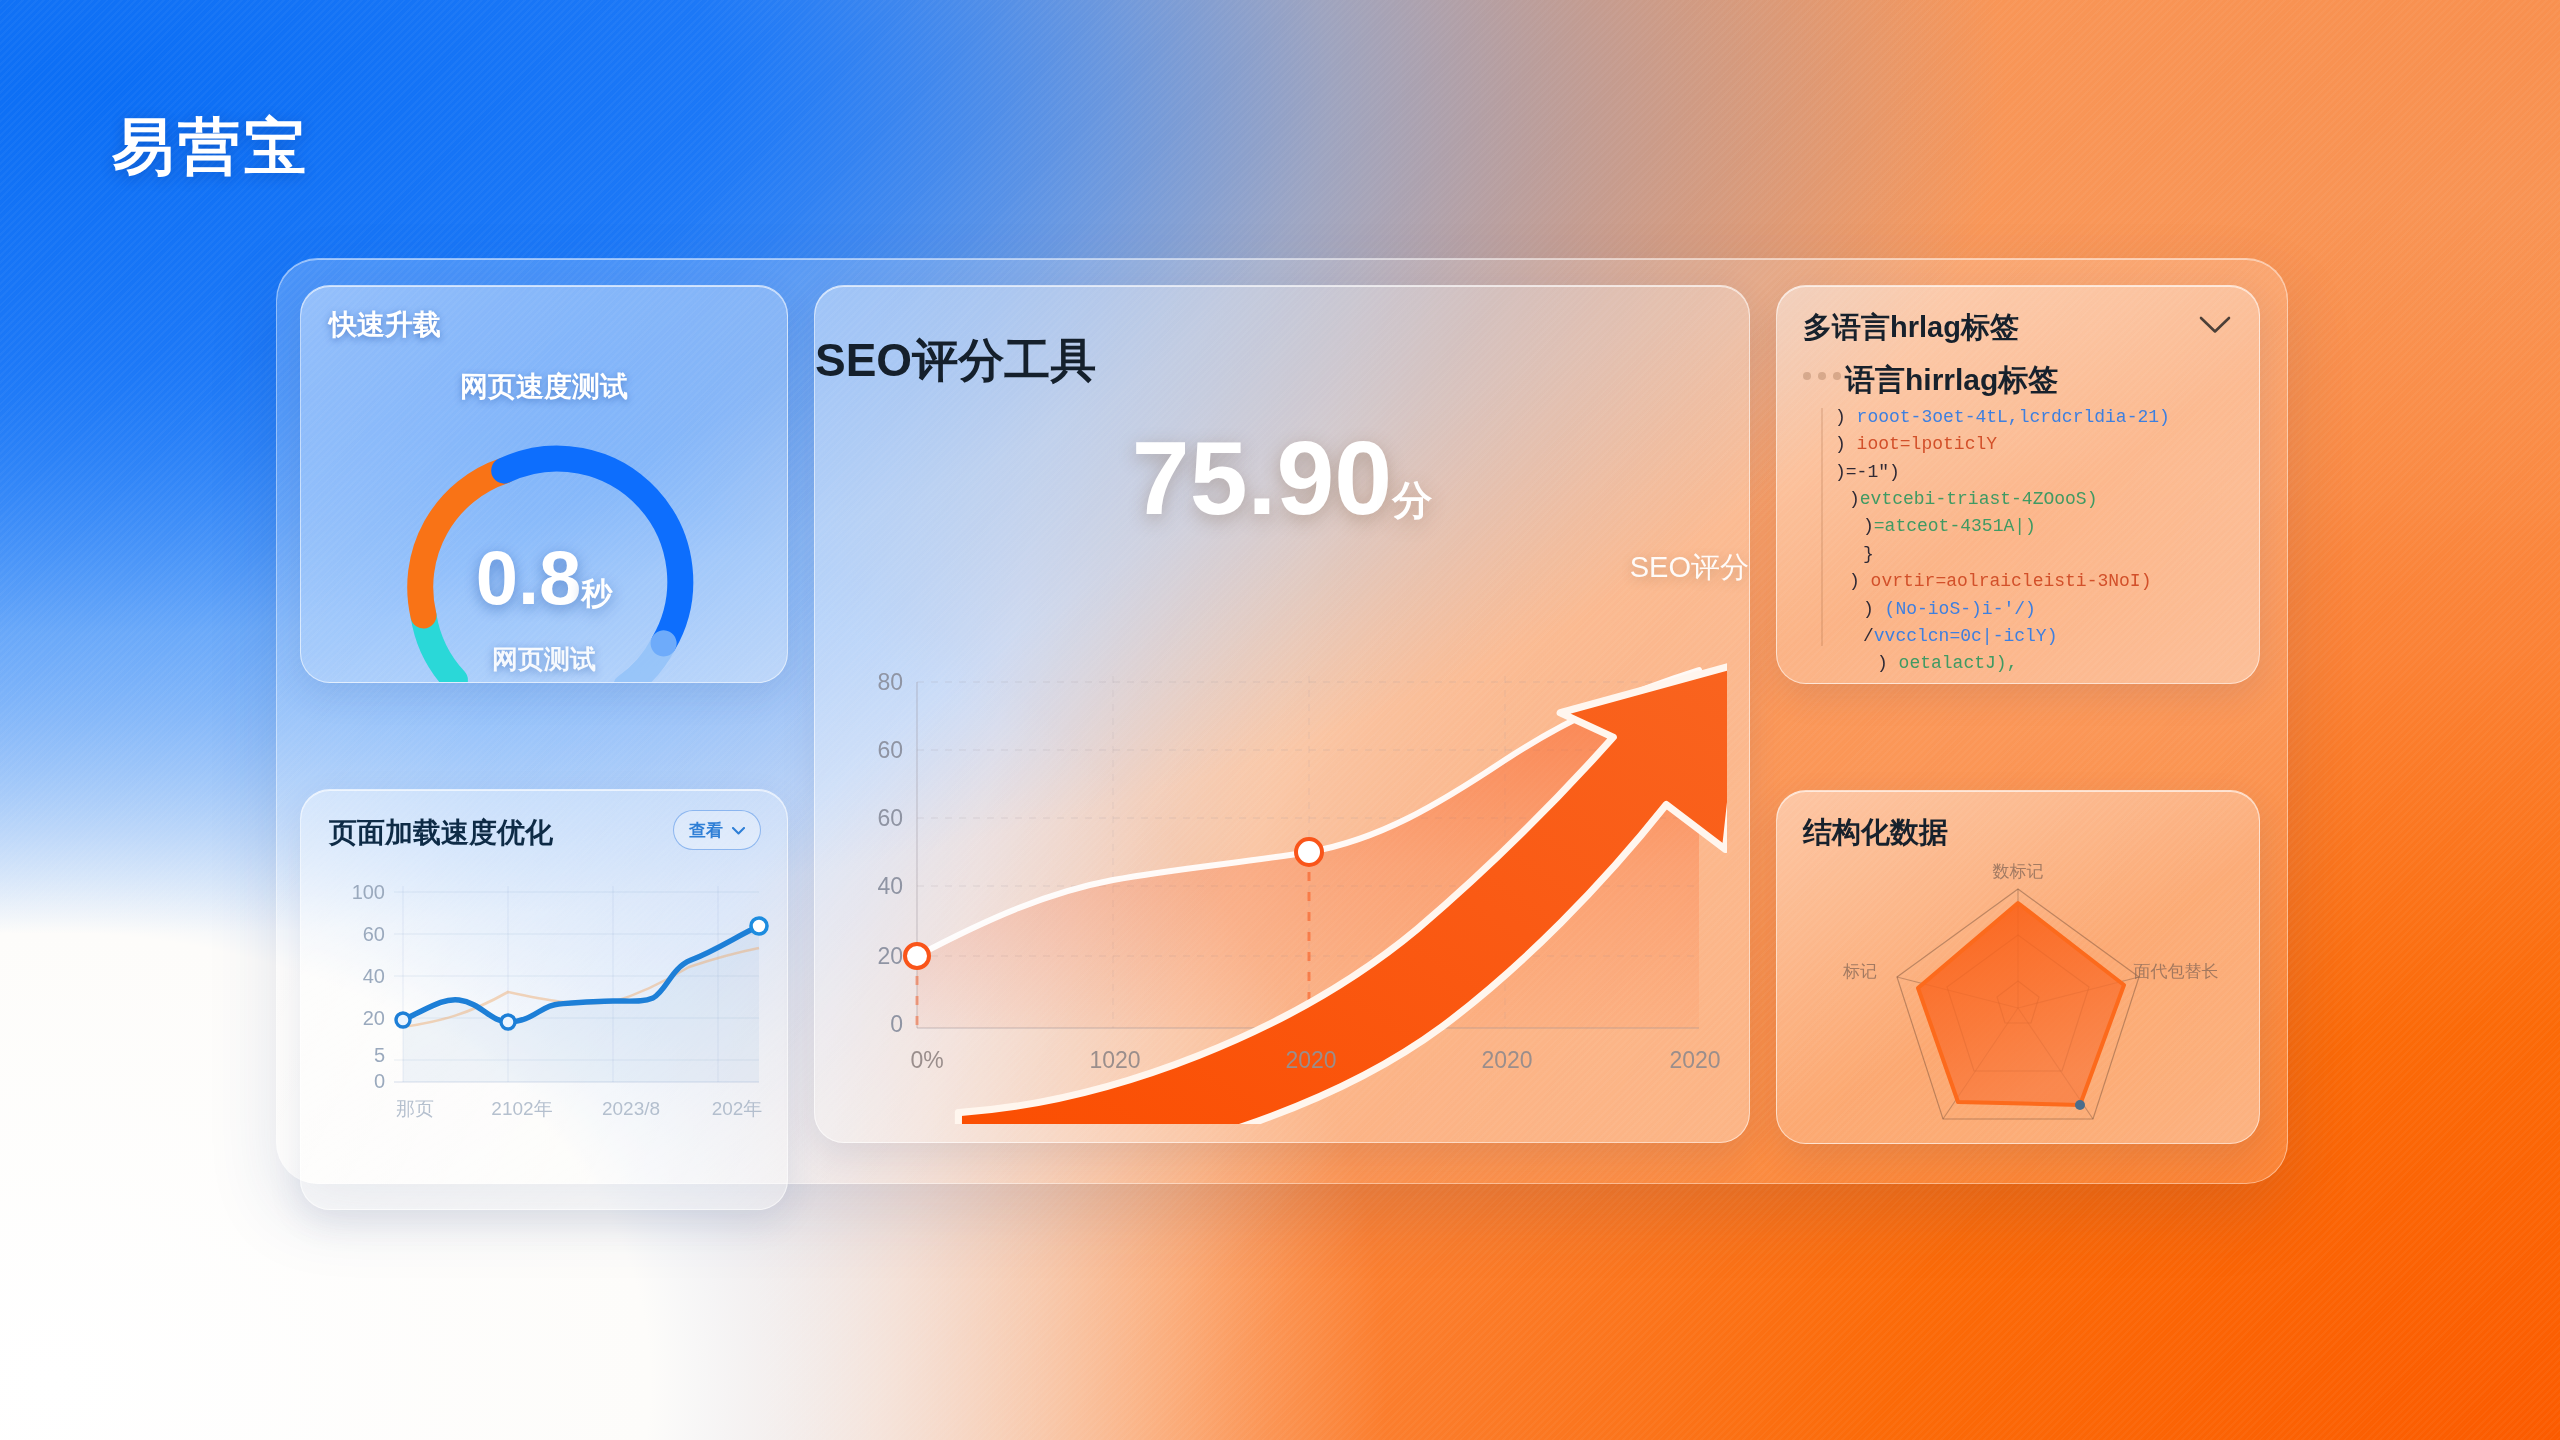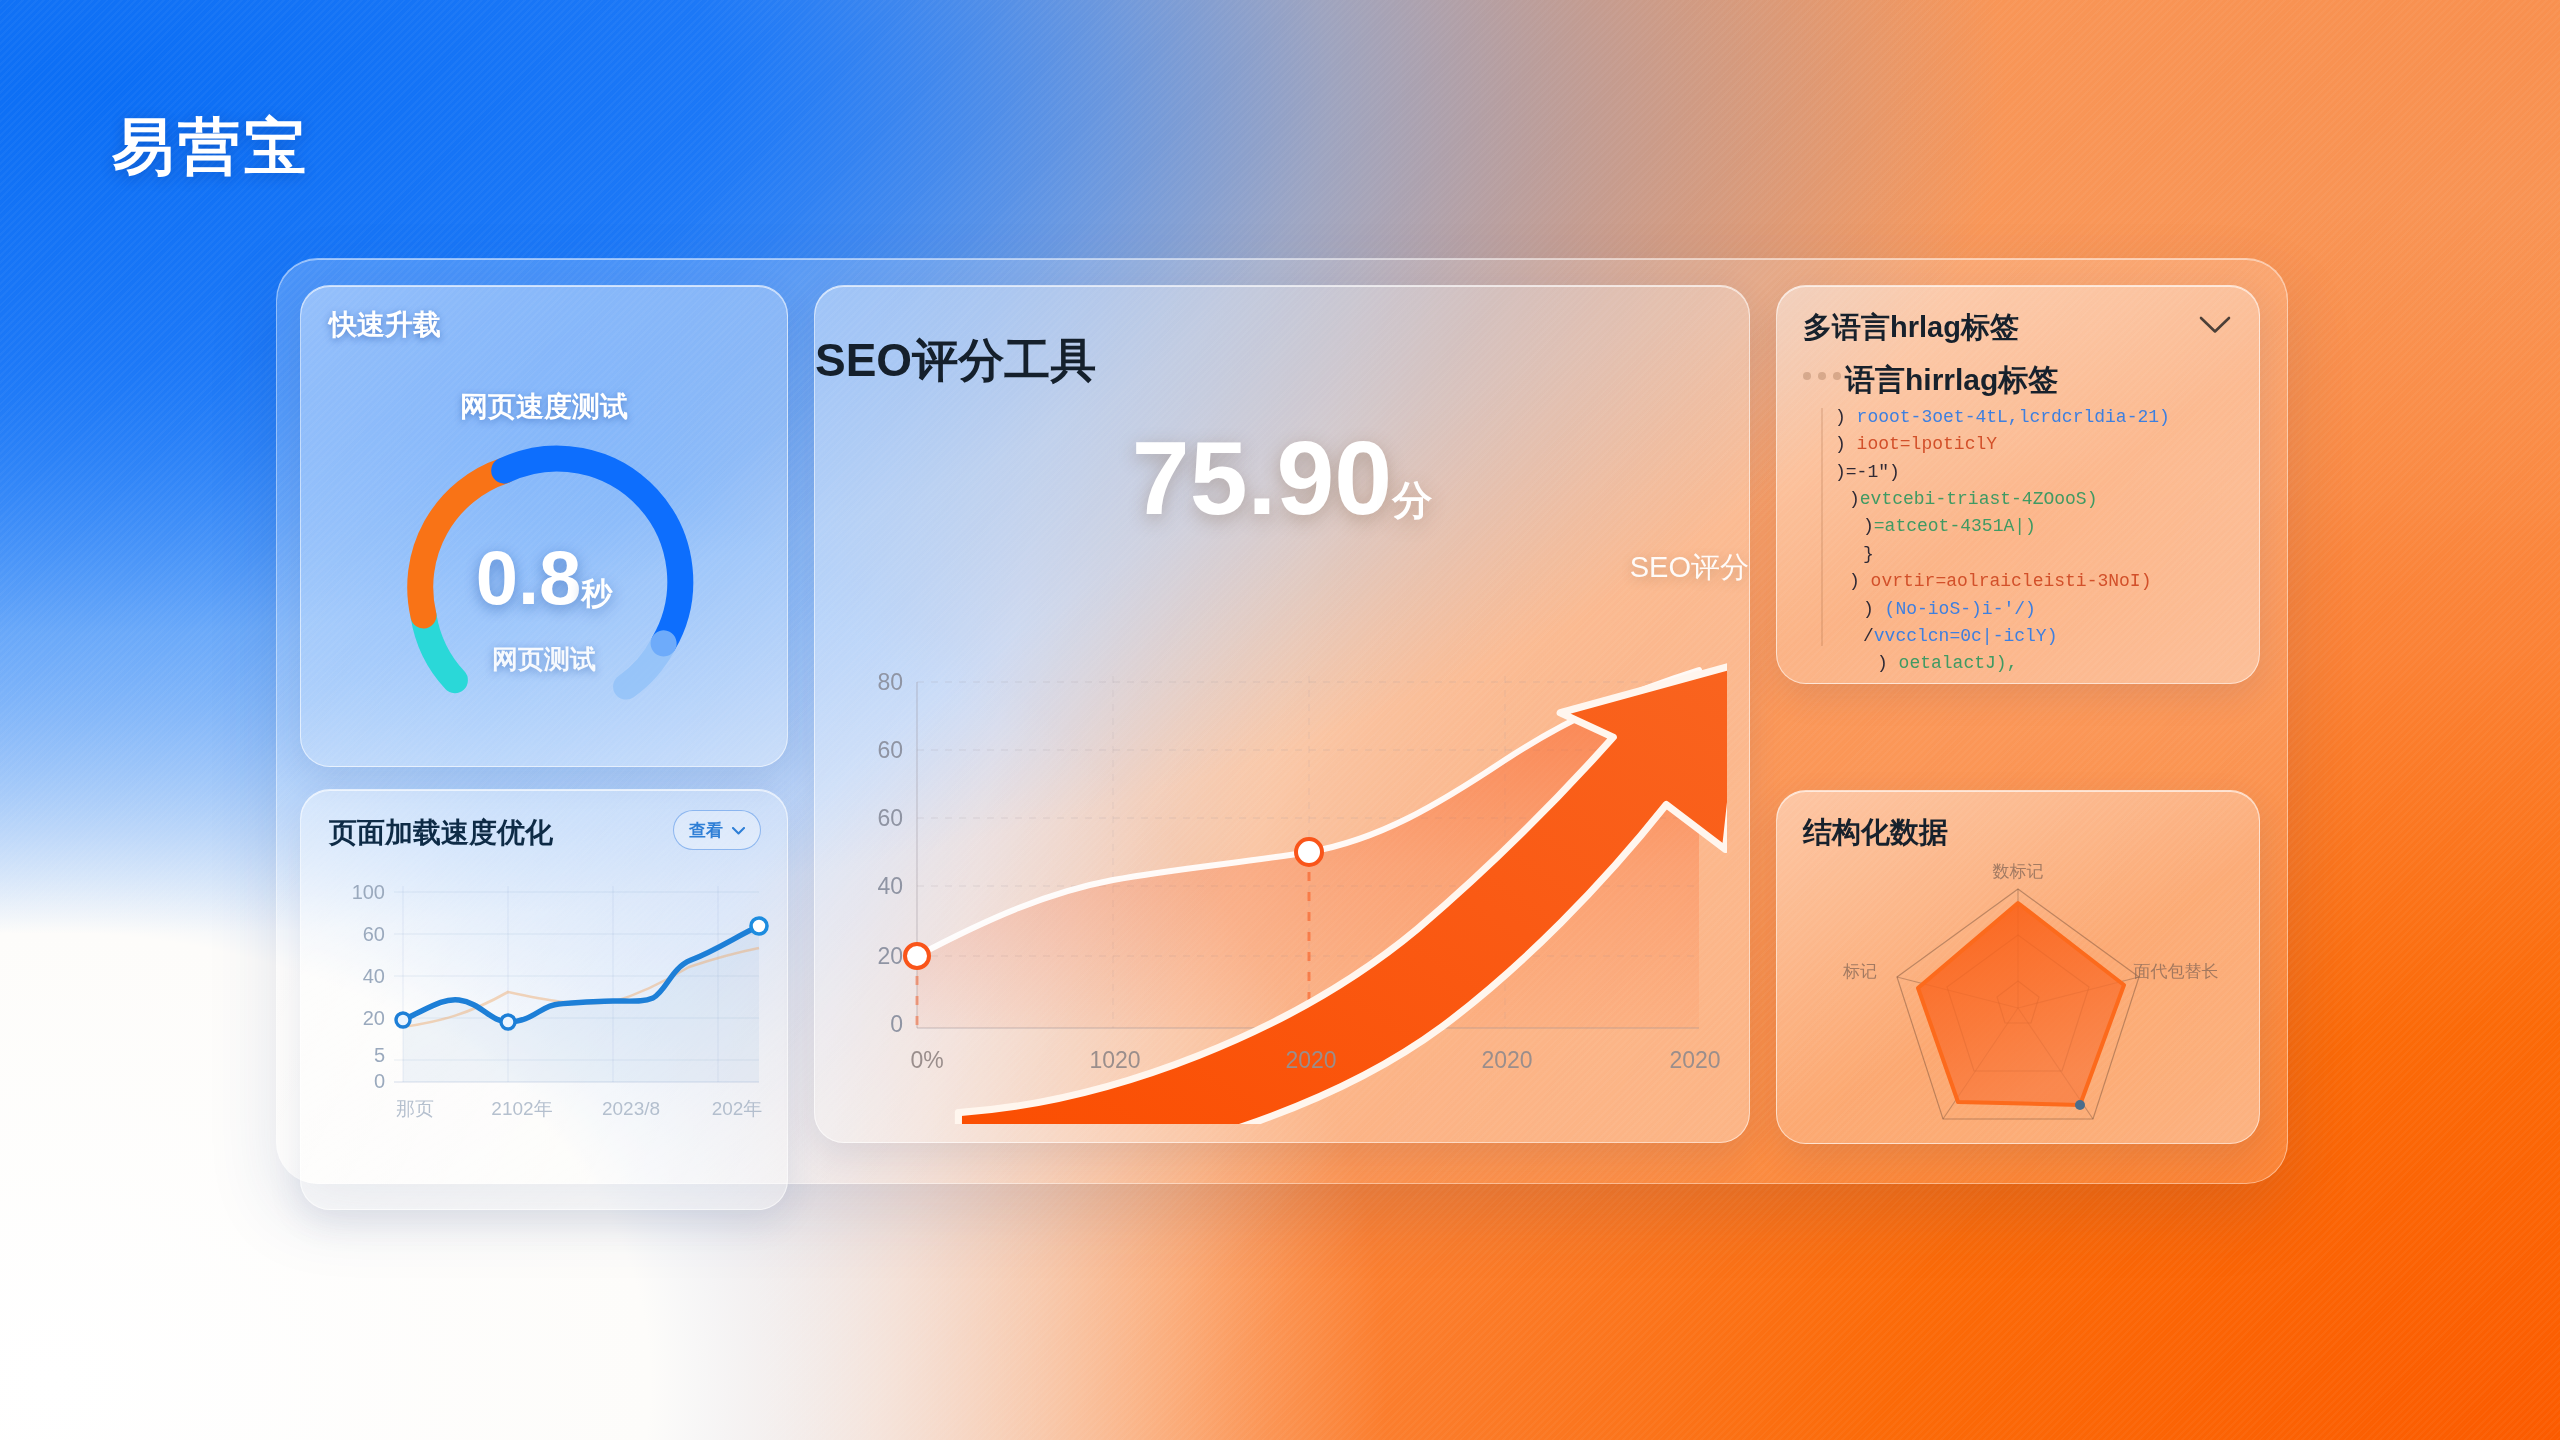--- a/index.html
+++ b/index.html
@@ -44,31 +44,30 @@
     border-radius:30px;
     border:1.5px solid rgba(255,255,255,0.55);
     box-shadow:0 12px 34px rgba(35,60,120,0.10), inset 0 1px 0 rgba(255,255,255,0.65);
     overflow:hidden;
   }
   .card-cool { background:linear-gradient(150deg, rgba(255,255,255,0.42) 0%, rgba(255,255,255,0.22) 55%, rgba(255,255,255,0.34) 100%); }
   .card-warm { background:linear-gradient(150deg, rgba(255,255,255,0.46) 0%, rgba(255,255,255,0.26) 55%, rgba(255,255,255,0.38) 100%); }
   .card-mid  { background:linear-gradient(120deg, rgba(255,255,255,0.40) 0%, rgba(255,255,255,0.24) 48%, rgba(255,255,255,0.36) 100%); }
 
   
-  #card-gauge { left:300px; top:285px; width:488px; height:482px; }
+  #card-gauge { left:300px; top:285px; width:488px; height:398px; }
   #gauge-title {
     position:absolute; left:28px; top:20px;
     font-size:28px; font-weight:bold; color:#ffffff;
     text-shadow:0 2px 7px rgba(10,60,150,0.45);
   }
   #gauge-sub {
     position:absolute; left:0; right:0; top:82px; text-align:center;
     font-size:28px; font-weight:bold; color:#ffffff;
     text-shadow:0 2px 7px rgba(10,60,150,0.40);
-    margin-top:20px;
   }
   #gauge-wrap { position:absolute; left:50%; top:148px; transform:translateX(-50%); width:300px; height:300px; }
   #gauge-value {
     position:absolute; left:0; right:0; top:106px; text-align:center;
     font-size:76px; font-weight:bold; color:#ffffff; line-height:1;
     text-shadow:0 4px 14px rgba(10,60,150,0.40);
   }
   #gauge-value .u { font-size:31px; font-weight:bold; }
   #gauge-caption {
     position:absolute; left:0; right:0; top:208px; text-align:center;

